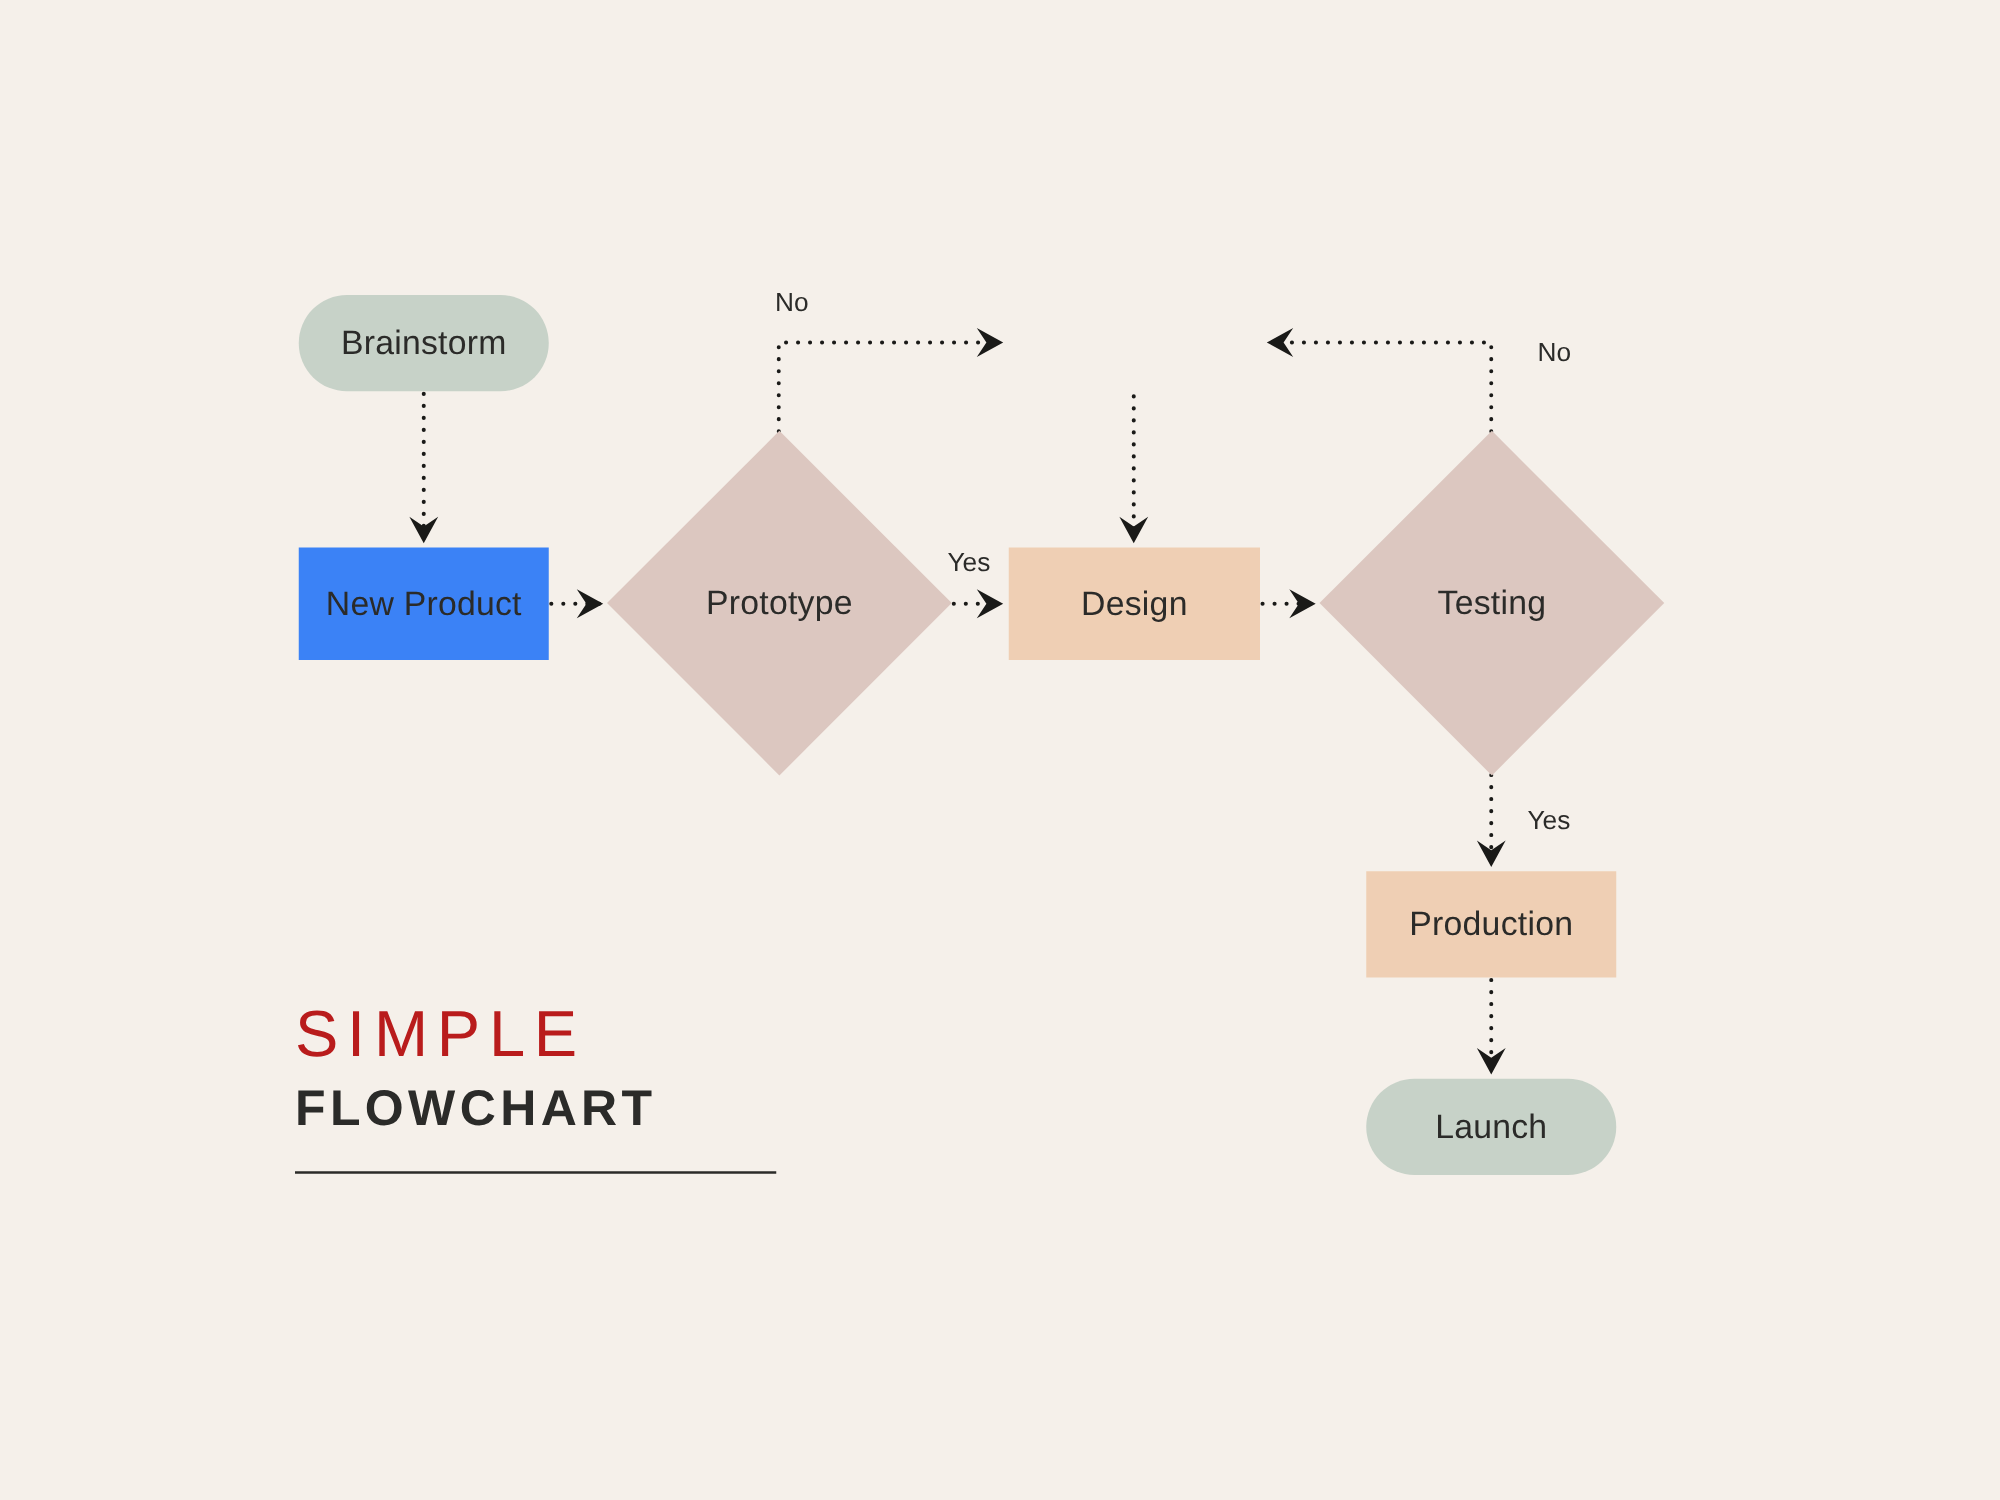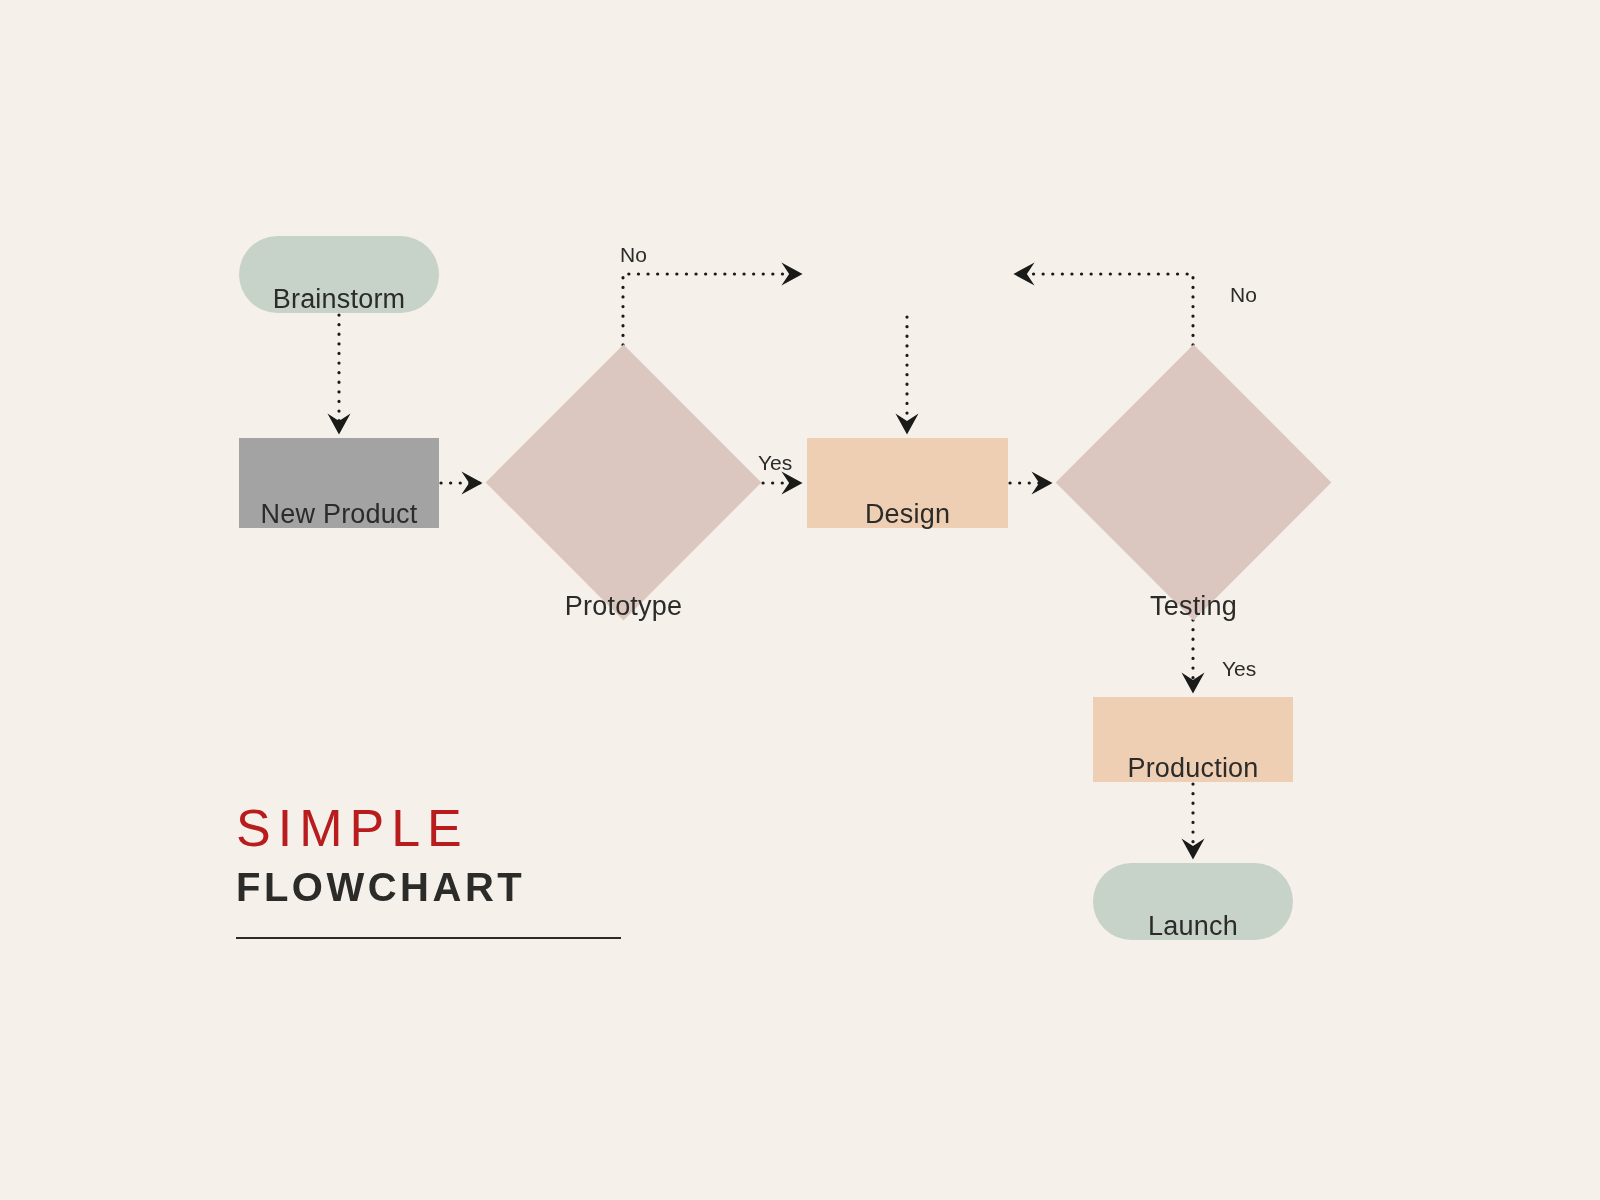--- a/index.html
+++ b/index.html
@@ -24,21 +24,21 @@
     left: 0;
     top: 0;
     width: 1600px;
     height: 1200px;
     pointer-events: none;
   }
 
   .node {
     position: absolute;
     display: flex;
-    align-items: flex-end;
+    align-items: center;
     justify-content: center;
     box-sizing: border-box;
     color: #2B2B29;
     font-size: 27px;
     font-weight: 400;
     letter-spacing: 0.2px;
     line-height: 1;
   }
   .node.terminator {
     border-radius: 999px;
@@ -62,21 +62,20 @@
     position: relative;
     z-index: 2;
   }
 
   .edge-label {
     position: absolute;
     color: #2B2B29;
     font-size: 21px;
     line-height: 1;
     white-space: nowrap;
-    margin-top: 12px;
   }
 
   #title-block {
     position: absolute;
     left: 236px;
     top: 800px;
     width: 420px;
   }
   #title-line1 {
     font-size: 52px;
@@ -131,21 +130,21 @@
       <path d="M1193,620 L1193,691" marker-end="url(#arrowhead)"></path>
 
       <path d="M1193,784 L1193,857" marker-end="url(#arrowhead)"></path>
     </g>
   </svg>
 
   <div class="node terminator" style="left:239px; top:236px; width:200px; height:77px; background:#C7D2C8;">
     <span>Brainstorm</span>
   </div>
 
-  <div class="node process" style="left:239px; top:438px; width:200px; height:90px; background:#a3a3a3;">
+  <div class="node process" style="left:239px; top:438px; width:200px; height:90px; background:#3b82f6;">
     <span>New Product</span>
   </div>
 
   <div class="node decision" style="left:486px; top:345px; width:275px; height:275px;">
     <span class="diamond-shape" style="background:#DCC7C0;"></span>
     <span class="decision-label">Prototype</span>
   </div>
 
 
   <div class="node process" style="left:807px; top:438px; width:201px; height:90px; background:#EFCFB4;">

